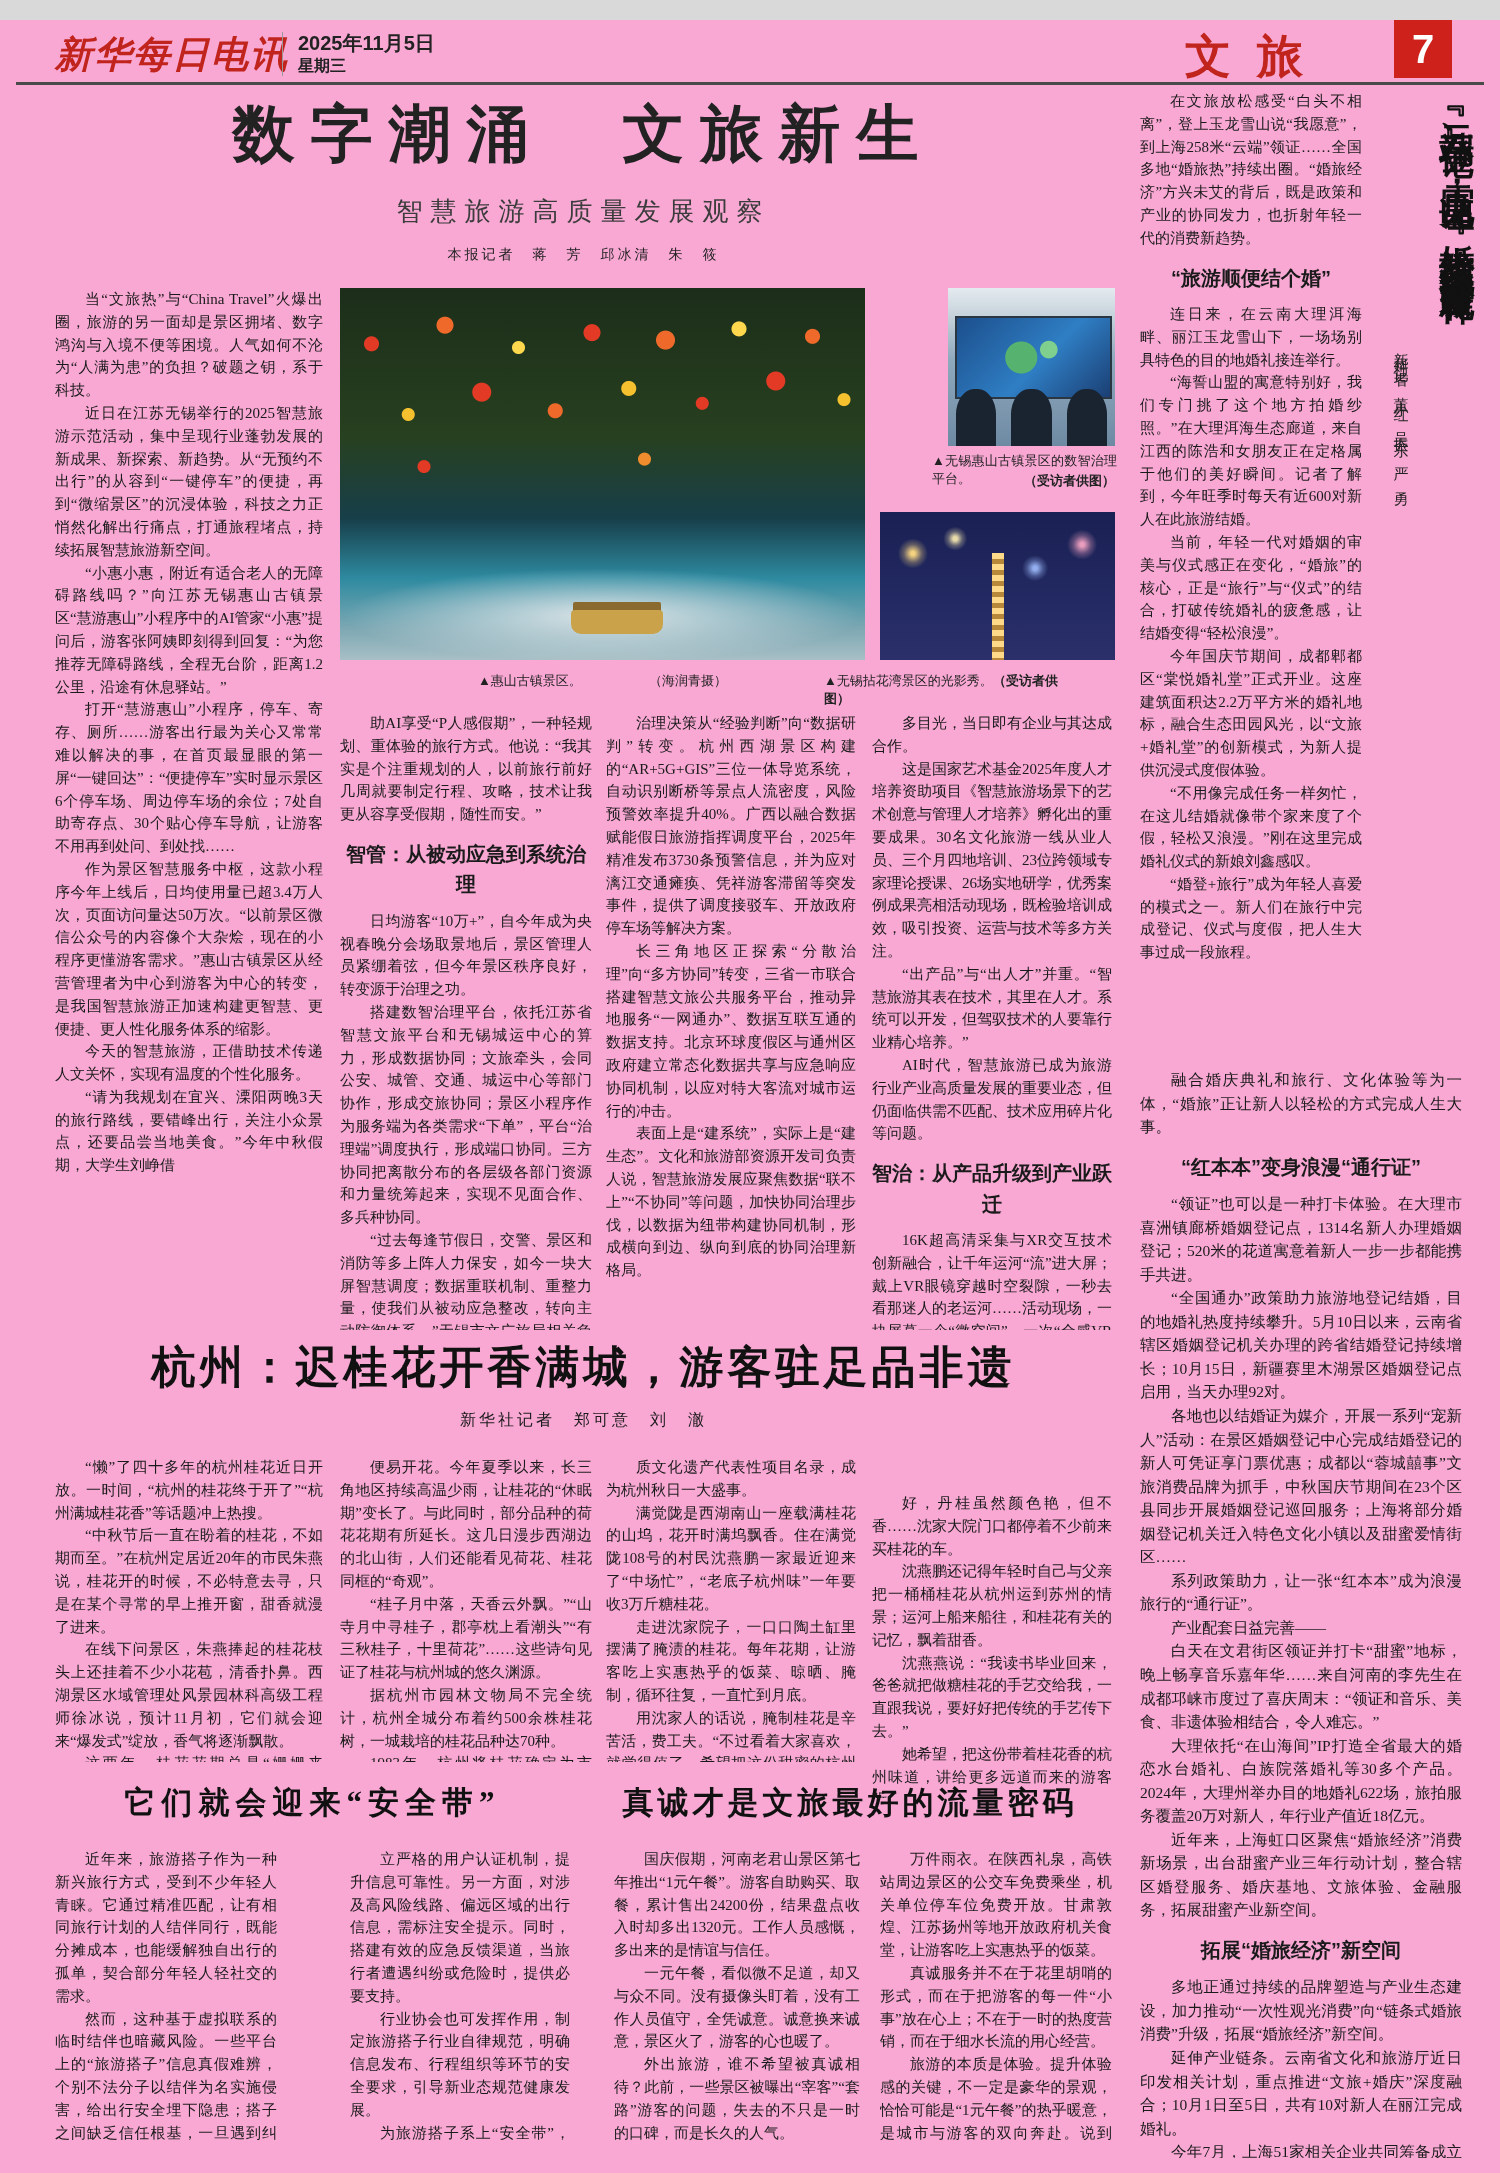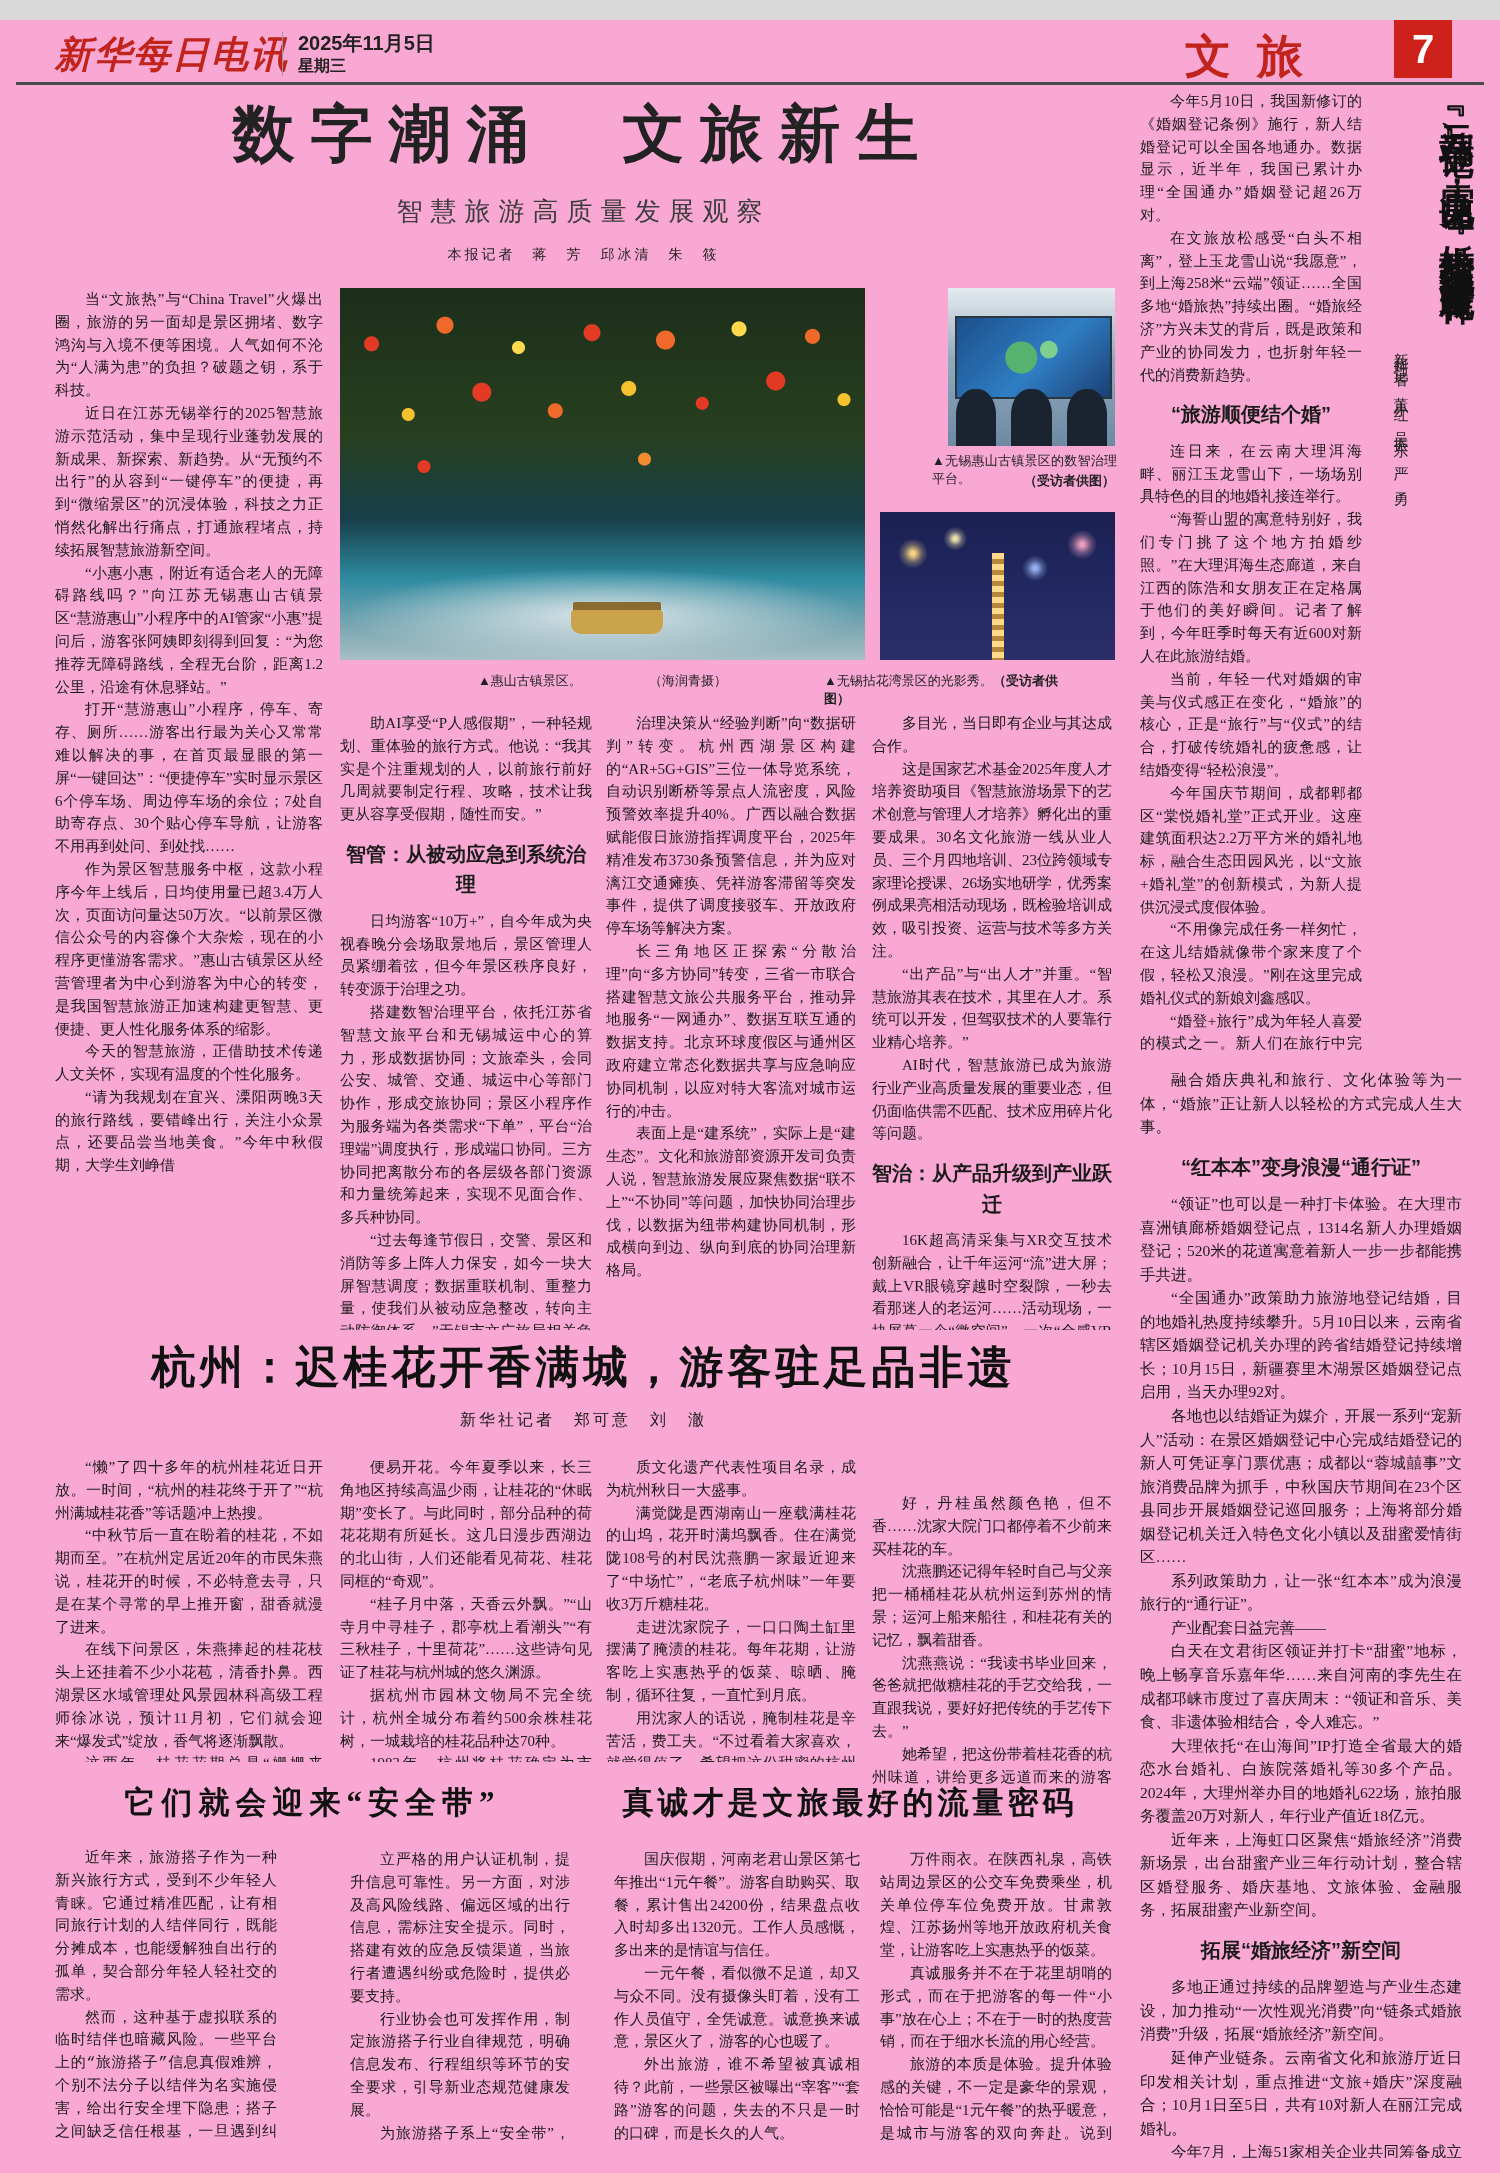--- a/index.html
+++ b/index.html
@@ -197,21 +197,21 @@
     </div>
   <div class="col" style="left:872px;top:1456px;width:240px;height:306px;margin-top:36px;">
       <p class="para">好，丹桂虽然颜色艳，但不香……沈家大院门口都停着不少前来买桂花的车。</p>
       <p class="para">沈燕鹏还记得年轻时自己与父亲把一桶桶桂花从杭州运到苏州的情景；运河上船来船往，和桂花有关的记忆，飘着甜香。</p>
       <p class="para">沈燕燕说：“我读书毕业回来，爸爸就把做糖桂花的手艺交给我，一直跟我说，要好好把传统的手艺传下去。”</p>
       <p class="para">她希望，把这份带着桂花香的杭州味道，讲给更多远道而来的游客听。</p>
     </div>
 
   <div class="hl-bl">它们就会迎来“安全带”</div>
   <div class="hl-br">真诚才是文旅最好的流量密码</div>
-  <div class="col" style="left:55px;top:1848px;width:222px;height:295px;font-family:Liberation Mono, monospace;">
+  <div class="col" style="left:55px;top:1848px;width:222px;height:295px;">
       <p class="para">近年来，旅游搭子作为一种新兴旅行方式，受到不少年轻人青睐。它通过精准匹配，让有相同旅行计划的人结伴同行，既能分摊成本，也能缓解独自出行的孤单，契合部分年轻人轻社交的需求。</p>
       <p class="para">然而，这种基于虚拟联系的临时结伴也暗藏风险。一些平台上的“旅游搭子”信息真假难辨，个别不法分子以结伴为名实施侵害，给出行安全埋下隐患；搭子之间缺乏信任根基，一旦遇到纠纷，责任难以界定。</p>
     </div>
   <div class="col" style="left:350px;top:1848px;width:220px;height:295px;">
       <p class="para">立严格的用户认证机制，提升信息可靠性。另一方面，对涉及高风险线路、偏远区域的出行信息，需标注安全提示。同时，搭建有效的应急反馈渠道，当旅行者遭遇纠纷或危险时，提供必要支持。</p>
       <p class="para">行业协会也可发挥作用，制定旅游搭子行业自律规范，明确信息发布、行程组织等环节的安全要求，引导新业态规范健康发展。</p>
       <p class="para">为旅游搭子系上“安全带”，既是保障游客出行安全的需要，也是推动这一新兴业态行稳致远的必然选择。唯有各方协同发力，才能让旅游搭子真正成为旅途中的“良伴”。（本报评论员张琳雨）</p>
     </div>
   <div class="col" style="left:614px;top:1848px;width:246px;height:295px;">
       <p class="para">国庆假期，河南老君山景区第七年推出“1元午餐”。游客自助购买、取餐，累计售出24200份，结果盘点收入时却多出1320元。工作人员感慨，多出来的是情谊与信任。</p>
@@ -220,21 +220,20 @@
     </div>
   <div class="col" style="left:880px;top:1848px;width:232px;height:295px;">
       <p class="para">万件雨衣。在陕西礼泉，高铁站周边景区的公交车免费乘坐，机关单位停车位免费开放。甘肃敦煌、江苏扬州等地开放政府机关食堂，让游客吃上实惠热乎的饭菜。</p>
       <p class="para">真诚服务并不在于花里胡哨的形式，而在于把游客的每一件“小事”放在心上；不在于一时的热度营销，而在于细水长流的用心经营。</p>
       <p class="para">旅游的本质是体验。提升体验感的关键，不一定是豪华的景观，恰恰可能是“1元午餐”的热乎暖意，是城市与游客的双向奔赴。说到底，真诚才是文旅最好的流量密码。（本报评论员牛小杰）</p>
     </div>
 
   <div class="v-headline">『云端』登记、雪山见证，『婚旅经济』玩出甜蜜新花样</div>
   <div class="v-byline">新华社记者　董小红　吴振东　严　勇</div>
   <div class="col" style="left:1140px;top:90px;width:222px;height:968px;">
-      <p class="para">今年5月10日，我国新修订的《婚姻登记条例》施行，新人结婚登记可以全国各地通办。数据显示，近半年，我国已累计办理“全国通办”婚姻登记超26万对。</p>
       <p class="para">在文旅放松感受“白头不相离”，登上玉龙雪山说“我愿意”，到上海258米“云端”领证……全国多地“婚旅热”持续出圈。“婚旅经济”方兴未艾的背后，既是政策和产业的协同发力，也折射年轻一代的消费新趋势。</p>
       <div class="sec-head">“旅游顺便结个婚”</div>
       <p class="para">连日来，在云南大理洱海畔、丽江玉龙雪山下，一场场别具特色的目的地婚礼接连举行。</p>
       <p class="para">“海誓山盟的寓意特别好，我们专门挑了这个地方拍婚纱照。”在大理洱海生态廊道，来自江西的陈浩和女朋友正在定格属于他们的美好瞬间。记者了解到，今年旺季时每天有近600对新人在此旅游结婚。</p>
       <p class="para">当前，年轻一代对婚姻的审美与仪式感正在变化，“婚旅”的核心，正是“旅行”与“仪式”的结合，打破传统婚礼的疲惫感，让结婚变得“轻松浪漫”。</p>
       <p class="para">今年国庆节期间，成都郫都区“棠悦婚礼堂”正式开业。这座建筑面积达2.2万平方米的婚礼地标，融合生态田园风光，以“文旅+婚礼堂”的创新模式，为新人提供沉浸式度假体验。</p>
       <p class="para">“不用像完成任务一样匆忙，在这儿结婚就像带个家来度了个假，轻松又浪漫。”刚在这里完成婚礼仪式的新娘刘鑫感叹。</p>
       <p class="para">“婚登+旅行”成为年轻人喜爱的模式之一。新人们在旅行中完成登记、仪式与度假，把人生大事过成一段旅程。</p>
     </div>
   <div class="col" style="left:1140px;top:1068px;width:322px;height:1090px;font-size:15.5px;">

